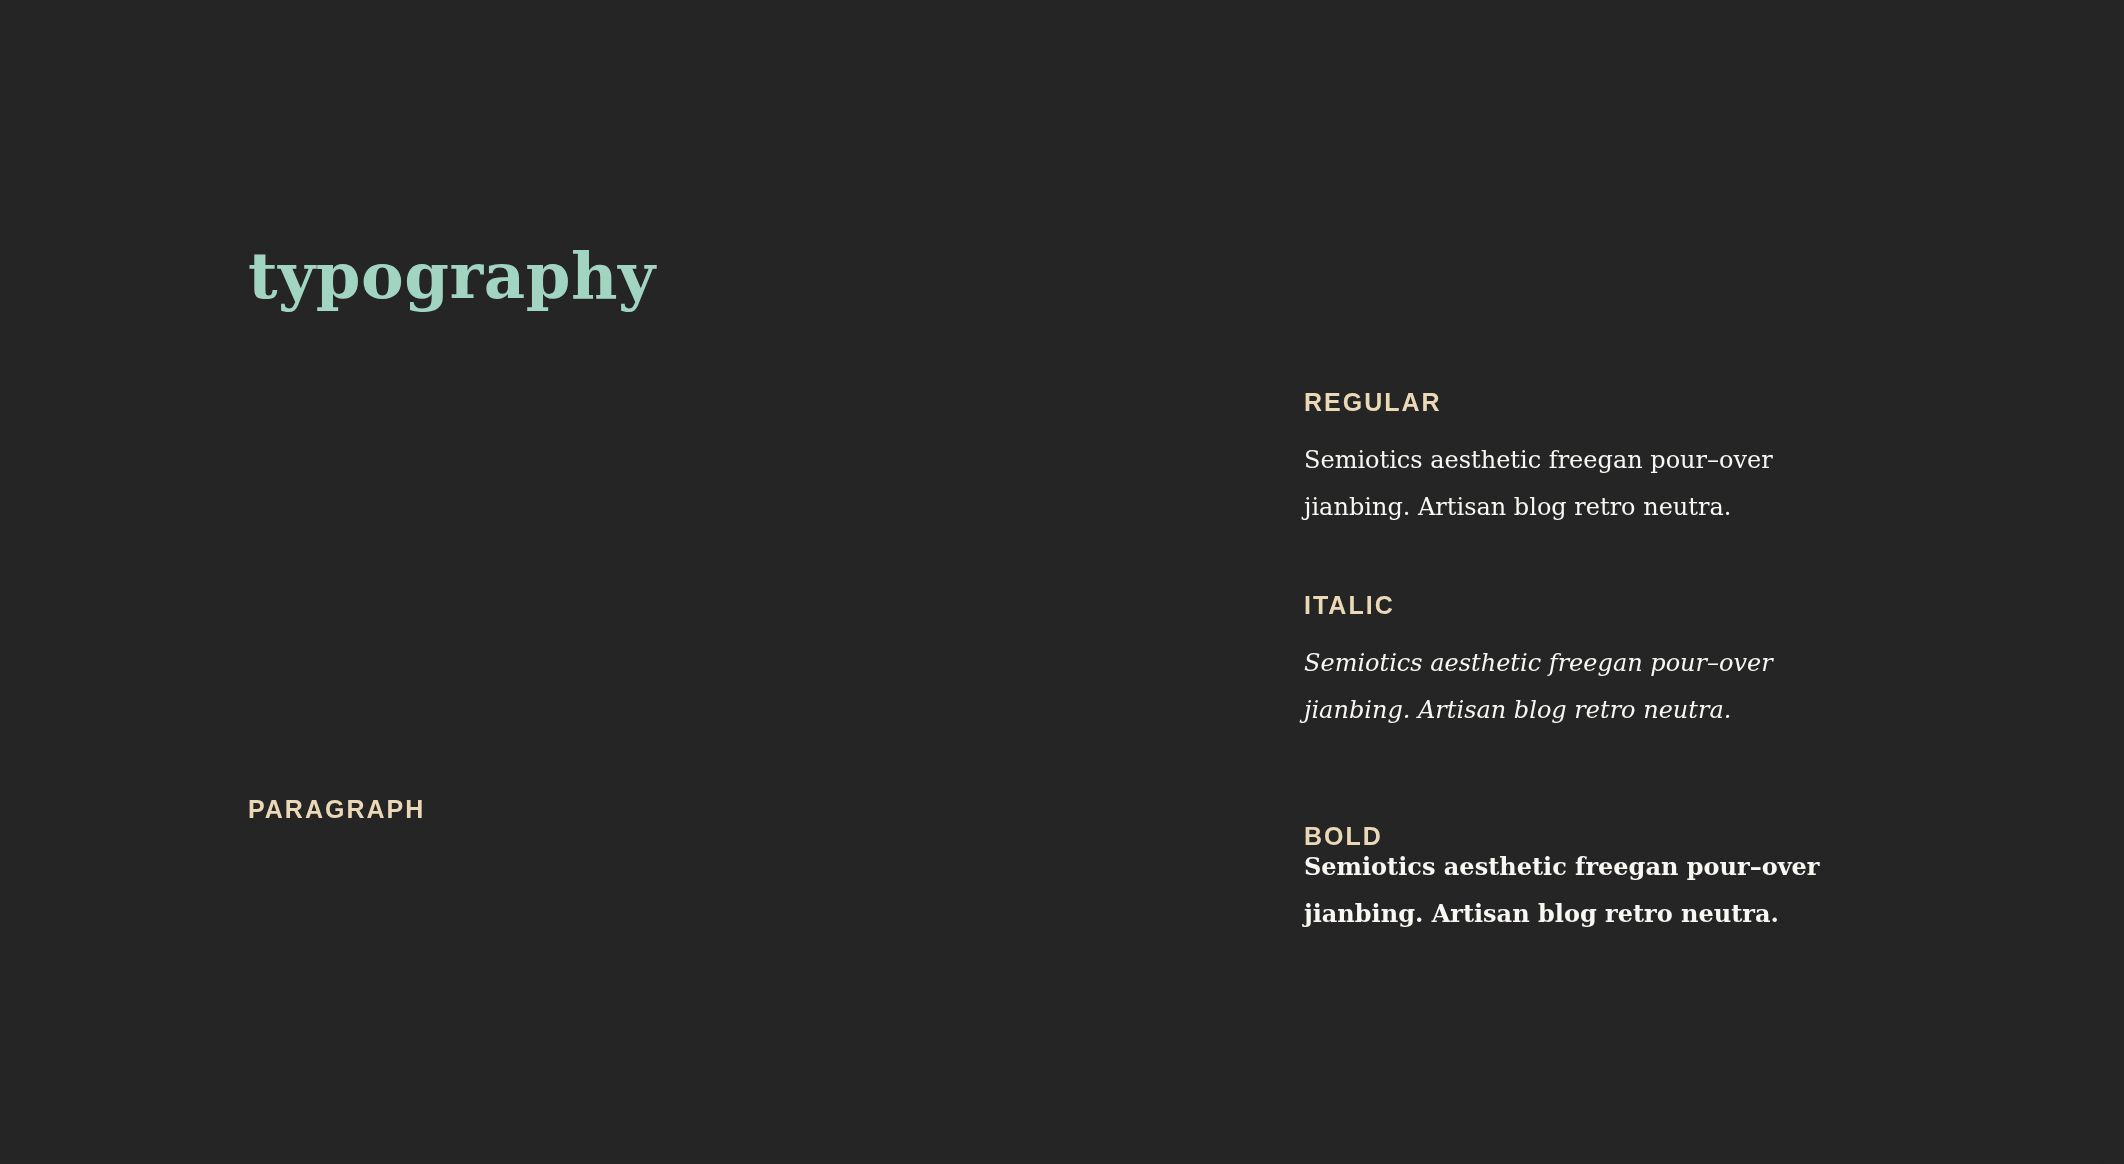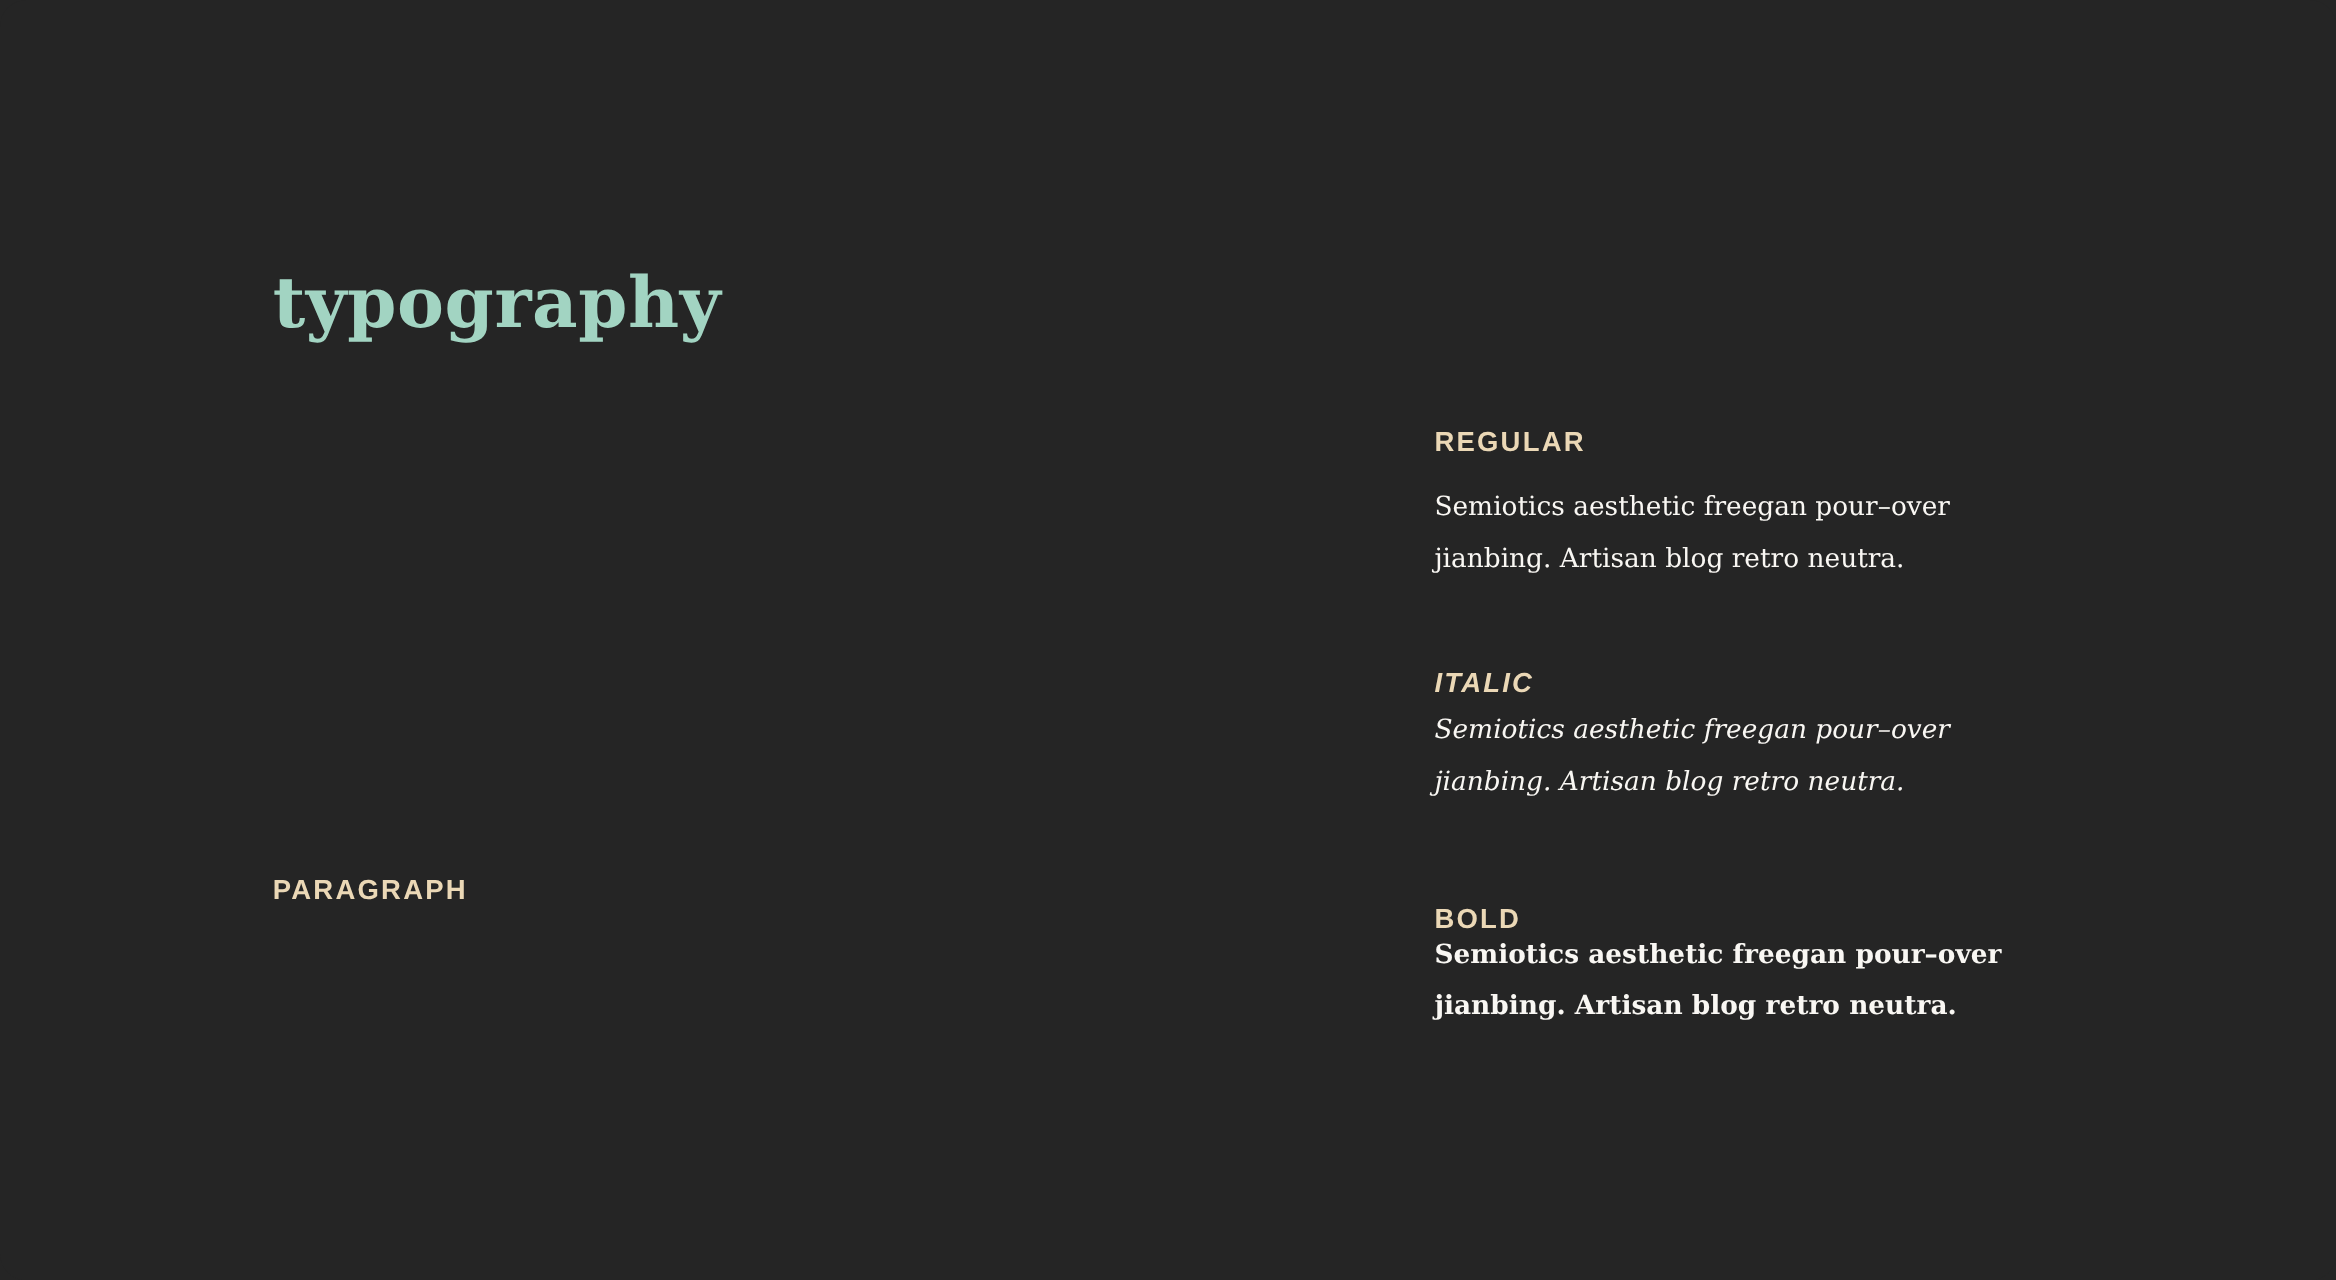--- a/index.html
+++ b/index.html
@@ -75,21 +75,21 @@
 
   <div class="section-label" style="left:248px; top:795px;">PARAGRAPH</div>
 
 
   <div class="section-label" style="left:1304px; top:388px;">REGULAR</div>
   <div class="style-text" style="top:437px;">
     <span class="line">Semiotics aesthetic freegan pour–over</span>
     <span class="line">jianbing. Artisan blog retro neutra.</span>
   </div>
 
-  <div class="section-label" style="left:1304px; top:607px;font-style:italic;">ITALIC</div>
+  <div class="section-label" style="left:1304px; top:591px;">ITALIC</div>
   <div class="style-text italic" style="top:640px;">
     <span class="line">Semiotics aesthetic freegan pour–over</span>
     <span class="line">jianbing. Artisan blog retro neutra.</span>
   </div>
 
   <div class="section-label" style="left:1304px; top:794px;margin-top:28px;">BOLD</div>
   <div class="style-text bold" style="top:843px;">
     <span class="line">Semiotics aesthetic freegan pour–over</span>
     <span class="line">jianbing. Artisan blog retro neutra.</span>
   </div>

